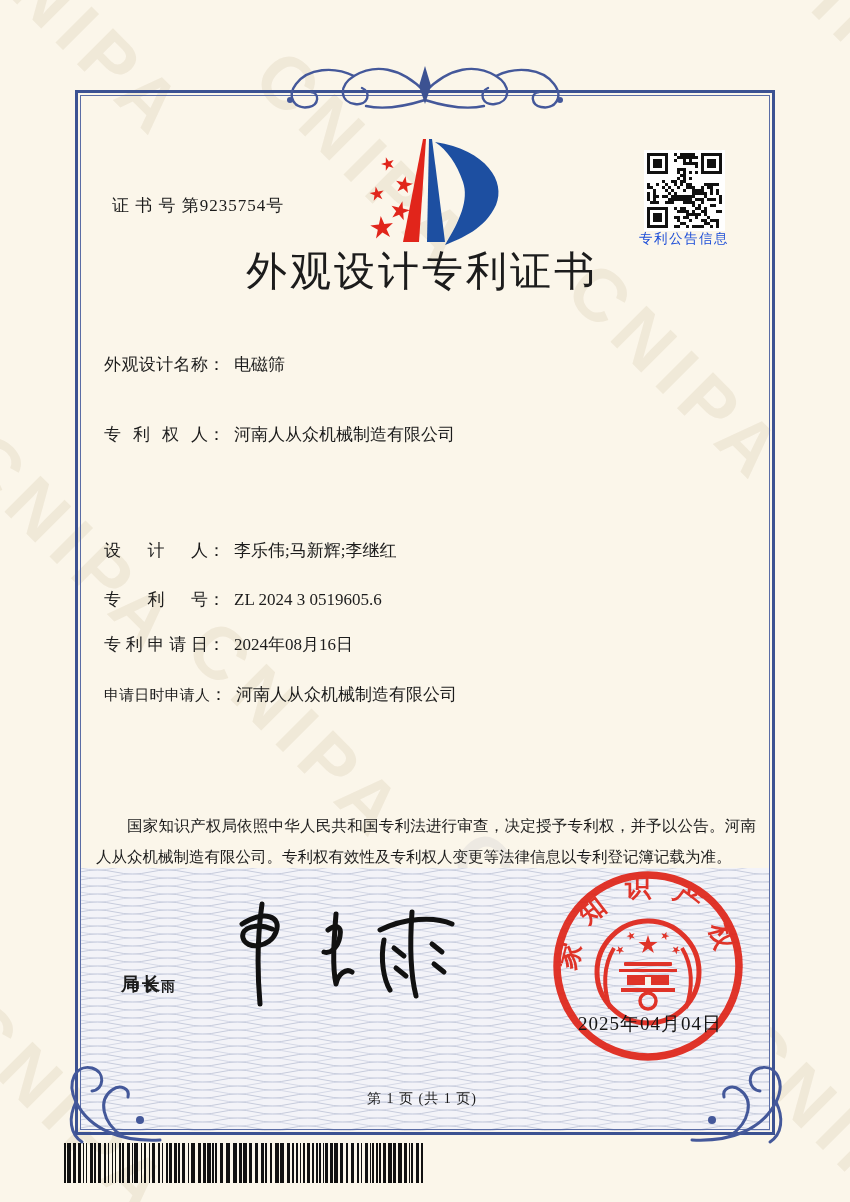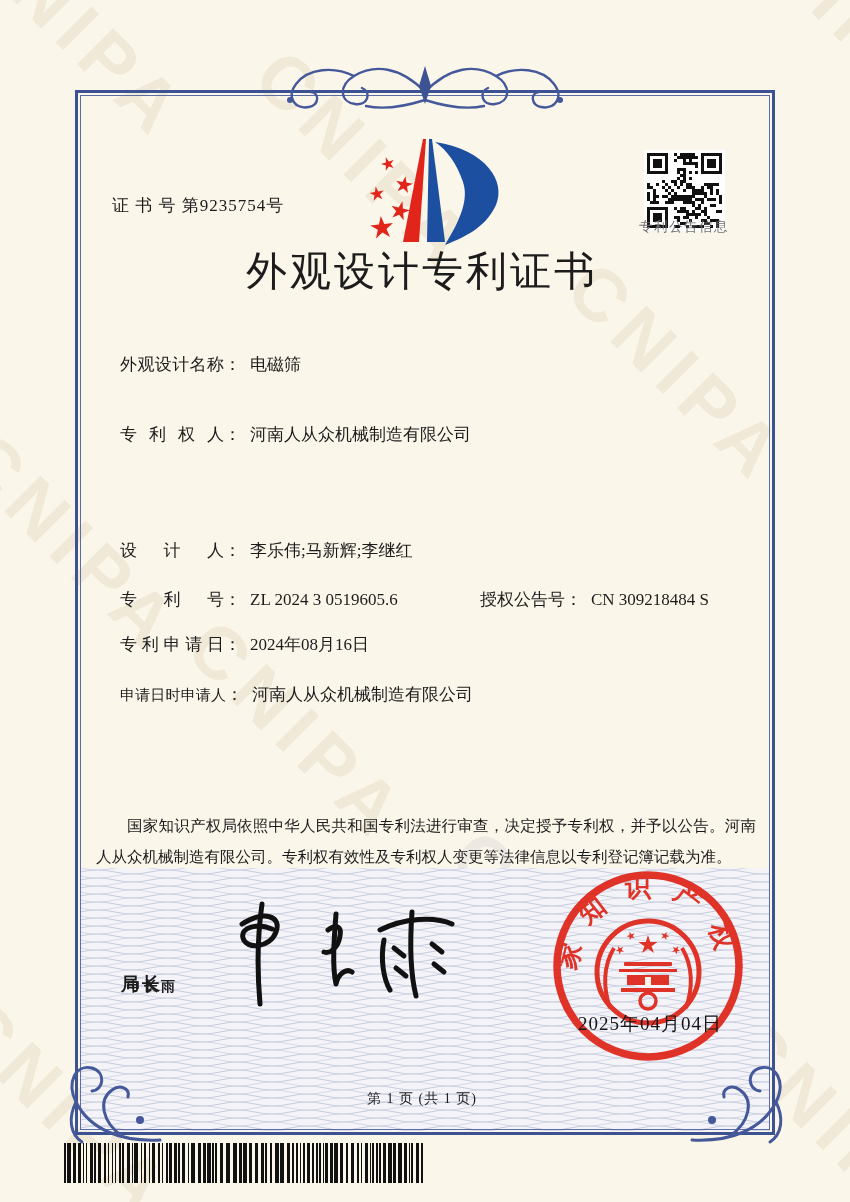--- a/index.html
+++ b/index.html
@@ -24,25 +24,25 @@
   .guilloche{position:absolute;left:80px;top:868px;width:690px;height:263px;z-index:2;}
   
   .orn-top{position:absolute;left:278px;top:60px;z-index:4;}
   .orn-bl{position:absolute;left:56px;top:1042px;z-index:4;}
   .orn-br{position:absolute;left:684px;top:1042px;z-index:4;}
   
   .z{position:absolute;z-index:6;}
   .cert-no{left:112px;top:146px;font-size:17px;letter-spacing:1px;margin-top:48px;}
   .logo{left:357px;top:134px;}
   .qr-wrap{left:644px;top:150px;background:#fff;padding:3px;line-height:0;}
-  .qr-caption{left:628px;top:218px;width:112px;text-align:center;
-    font-size:13.5px;color:#737373;letter-spacing:1.5px;}
+  .qr-caption{left:628px;top:230px;width:112px;text-align:center;
+    font-size:13.5px;color:#1d4ed8;letter-spacing:1.5px;}
   .title{left:75px;top:244px;width:694px;text-align:center;
     font-size:41px;font-weight:normal;letter-spacing:3px;}
-  .row{left:120px;font-size:17px;line-height:30px;}
+  .row{left:104px;font-size:17px;line-height:30px;}
   .flabel{display:inline-block;width:104px;text-align:justify;text-align-last:justify;vertical-align:top;}
   .flabel.w7{font-size:15px;width:106px;}
   .colon{display:inline-block;vertical-align:top;}
   .fvalue{display:inline-block;vertical-align:top;margin-left:9px;}
   .fvalue.wrapv{width:505px;}
   .col2{position:absolute;left:360px;top:0;white-space:nowrap;}
   .flabel-r{display:inline-block;}
   .bodytext{left:96px;top:810px;width:660px;font-size:15.5px;line-height:31px;
     text-align:justify;text-indent:2em;}
   .sig-title{left:121px;top:940px;font-size:18px;font-weight:bold;
@@ -344,23 +344,20 @@
     <span class="flabel">专利权人</span><span class="colon">：</span><span class="fvalue">河南人从众机械制造有限公司</span>
   </div>
 
 
   <div class="z row" style="top:536px">
     <span class="flabel">设计人</span><span class="colon">：</span><span class="fvalue">李乐伟;马新辉;李继红</span>
   </div>
 
   <div class="z row" style="top:585px;width:650px">
     <span class="flabel">专利号</span><span class="colon">：</span><span class="fvalue">ZL 2024 3 0519605.6</span>
-    <span class="col2">
-      <span class="flabel-r">授权公告号</span><span class="colon">：</span><span class="fvalue">CN 309218484 S</span>
-    </span>
   </div>
 
   <div class="z row" style="top:630px;width:650px">
     <span class="flabel">专利申请日</span><span class="colon">：</span><span class="fvalue">2024年08月16日</span>
   </div>
 
   <div class="z row" style="top:680px">
     <span class="flabel w7">申请日时申请人</span><span class="colon">：</span><span class="fvalue">河南人从众机械制造有限公司</span>
   </div>
 

